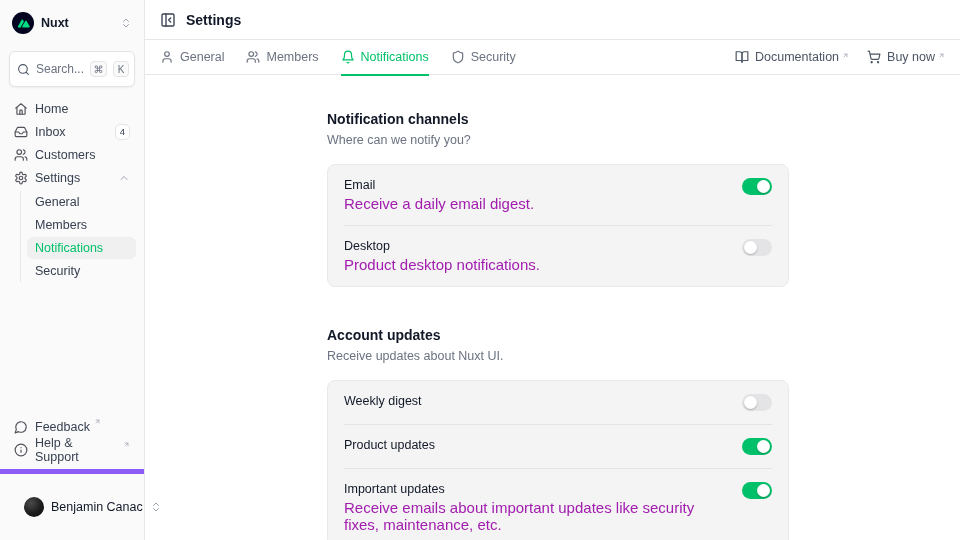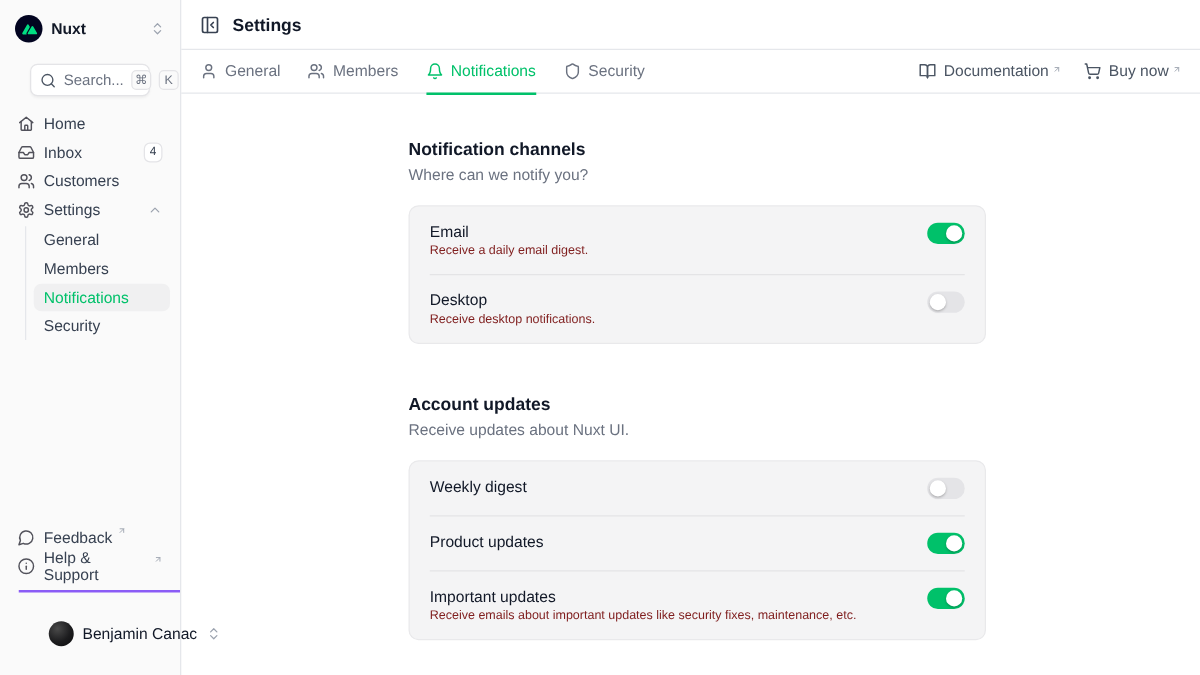--- a/index.html
+++ b/index.html
@@ -23,21 +23,21 @@
     padding:4px 4px; border-radius:6px; cursor:pointer;
   }
   .team-logo {
     width:22px; height:22px; border-radius:50%; background:#020420;
     display:flex; align-items:center; justify-content:center; flex:none;
   }
   .team-name { font-size:12.5px; font-weight:600; color:#111827; flex:1; }
   .chev-updown { color:#9ca3af; flex:none; display:flex; }
 
   .searchbox {
-    margin:13px 16px 11px; height:26px; background:#ffffff;
+    margin:13px 1px 11px; height:36px; background:#ffffff;
     border:1px solid #e4e4e7; border-radius:6px;
     box-shadow:0 1px 2px rgba(0,0,0,.05);
     display:flex; align-items:center; gap:6px; padding:0 5px 0 7px; cursor:text;
   }
   .searchbox .ph { flex:1; color:#6b7280; font-size:12px; }
   .kbd {
     min-width:16px; height:16px; padding:0 3px; background:#fafafa;
     border:1px solid #e4e4e7; border-radius:4px;
     font-size:10px; color:#6b7280; display:flex; align-items:center; justify-content:center;
   }
@@ -63,21 +63,21 @@
     border-radius:6px; font-size:12.5px; font-weight:500; color:#374151; cursor:pointer;
   }
   .subnav-item.active { background:#f0f0f1; color:#00C16A; }
 
   .sidebar-spacer { flex:1; }
   .sidebar-bottom-nav { display:flex; flex-direction:column; gap:1px; }
 
   .ext-arrow { color:#9ca3af; display:flex; margin-left:-3px; align-self:flex-start; margin-top:2px; }
 
   .user-row {
-    border-top:2px solid #8b5cf6; padding:20px;margin-left:15px;
+    border-top:5px solid #8b5cf6; padding:20px;
   }
   .user-inner {
     display:flex; align-items:center; gap:7px; padding:3px 4px; border-radius:6px; cursor:pointer;
   }
   .avatar {
     width:20px; height:20px; border-radius:50%; flex:none;
     background:radial-gradient(circle at 35% 30%, #4a4a4a 0%, #1c1c1e 55%, #0a0a0b 100%);
   }
   .user-name { flex:1; font-size:12.5px; font-weight:500; color:#111827; white-space:nowrap; }
 
@@ -123,21 +123,21 @@
   .card {
     margin-top:17px; background:#f4f4f5;
     border:1px solid #e9e9eb; border-radius:8px;
   }
   .row {
     display:flex; align-items:flex-start; justify-content:space-between; gap:16px;
     margin:0 16px; padding:13px 0;
   }
   .row + .row { border-top:1px solid #e4e4e6; }
   .row-label { font-size:12.5px; font-weight:500; color:#111827; }
-  .row-desc { font-size:10px; color:#7f1d1d; margin-top:3px; }
+  .row-desc { font-size:15px; color:#a21caf; margin-top:3px; }
 
   .switch {
     width:30px; height:17px; border-radius:999px; background:#e4e4e7;
     position:relative; flex:none; cursor:pointer; display:inline-block;
   }
   .switch .knob {
     position:absolute; top:2px; left:2px; width:13px; height:13px;
     border-radius:50%; background:#fff; box-shadow:0 1px 2px rgba(0,0,0,.25);
   }
   .switch.on { background:#00C16A; }
@@ -392,21 +392,21 @@
                 <div class="row-label">Email</div>
                 <div class="row-desc">Receive a daily email digest.</div>
               </div>
               <span class="switch on">
                   <span class="knob"></span>
                 </span>
             </div>
             <div class="row">
               <div>
                 <div class="row-label">Desktop</div>
-                <div class="row-desc">Receive desktop notifications.</div>
+                <div class="row-desc">Product desktop notifications.</div>
               </div>
               <span class="switch">
                   <span class="knob"></span>
                 </span>
             </div>
           </div>
         </section>
 
         <section class="section">
           <h2 class="section-title">Account updates</h2>

